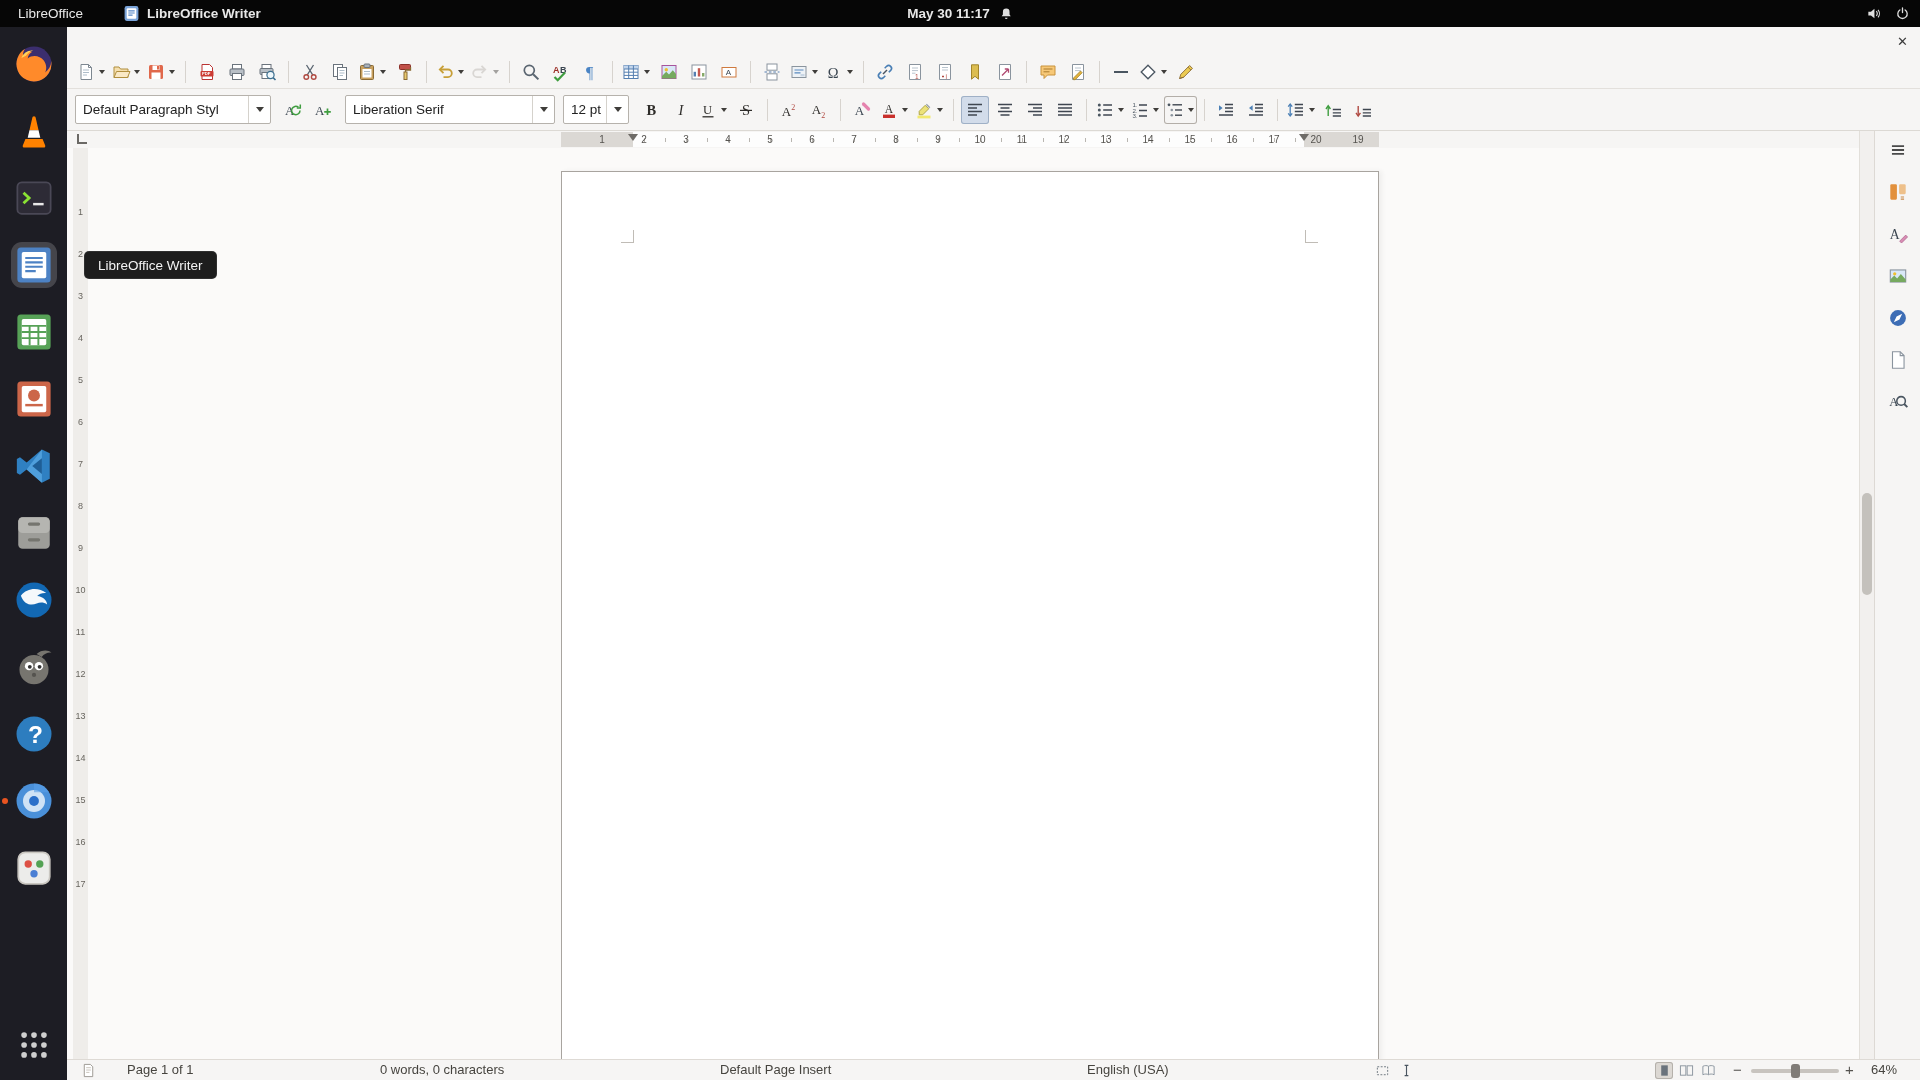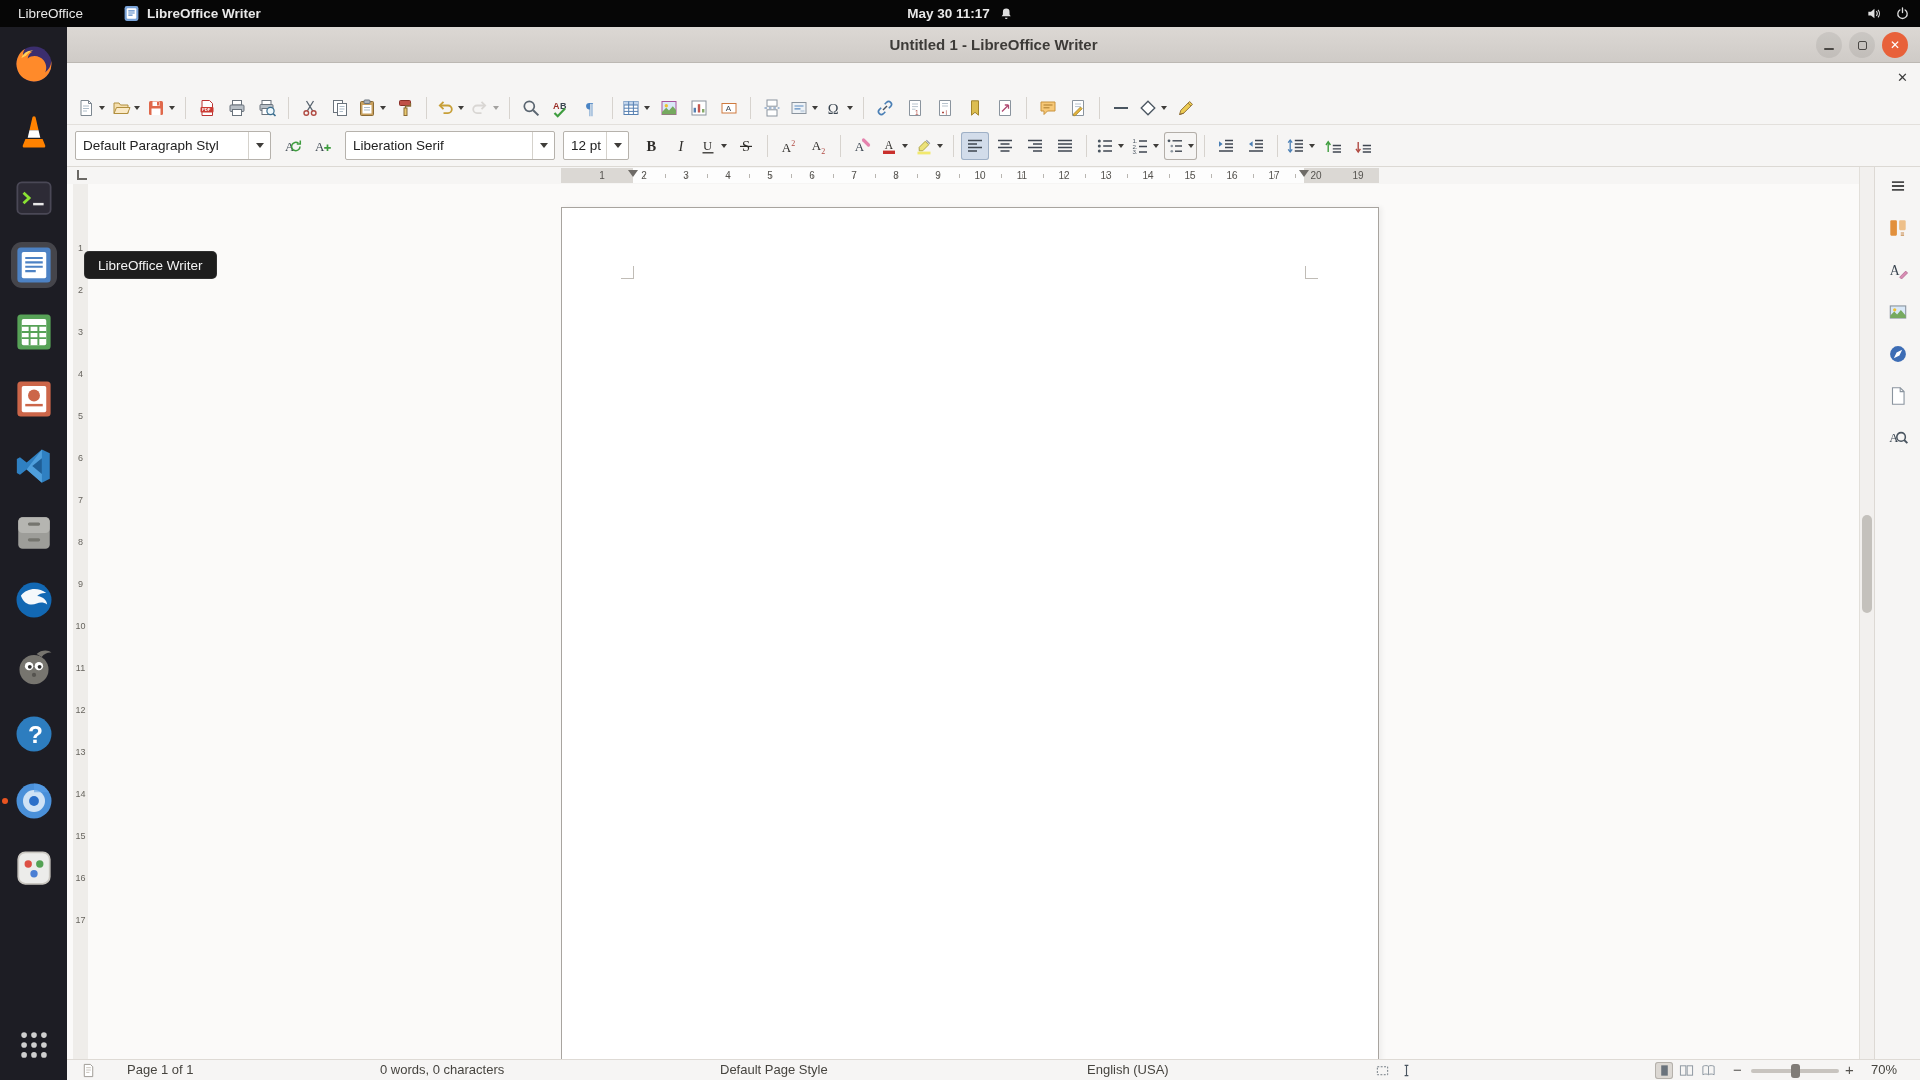--- a/index.html
+++ b/index.html
@@ -255,32 +255,20 @@
           <circle cx="5" cy="19" r="2"></circle>
           <circle cx="12" cy="19" r="2"></circle>
           <circle cx="19" cy="19" r="2"></circle>
         </g>
       </svg>
     </div>
   </div>
 <div class="dock-tooltip">LibreOffice Writer</div>
 
 <div class="window">
-  <div class="titlebar">
-    <div class="title">Untitled 1 - LibreOffice Writer</div>
-    <div class="winctl">
-      <div class="wbtn min">
-          <span class="glyph-min"></span>
-        </div>
-      <div class="wbtn max">
-          <span class="glyph-max"></span>
-        </div>
-      <div class="wbtn close"></div>
-    </div>
-  </div>
 
   <div class="menubar">
     <div class="doc-close"></div>
   </div>
 
   <div class="toolbar tb1" id="tb1">
       <div class="tbtn">
         <span class="ticon">
           <svg viewBox="0 0 20 20" width="20" height="20">
             <path d="M5 2.5h7.5l3 3v12H5z" fill="#fff" stroke="#7d8790"></path>
@@ -890,21 +878,21 @@
 
   <div class="statusbar">
     <span class="st-icon" id="st-doc" style="left:14px">
         <svg viewBox="0 0 16 16" width="15" height="15">
           <path d="M3.5 1.5h6.5l2.5 2.5v10.5H3.5z" fill="#fff" stroke="#9a9690"></path>
           <path d="M5.5 5h5M5.5 7.5h5M5.5 10h3.5" stroke="#c8c2ba"></path>
         </svg>
       </span>
     <span class="st pageinfo">Page 1 of 1</span>
     <span class="st words">0 words, 0 characters</span>
-    <span class="st pstyle">Default Page Style</span>
+    <span class="st pstyle">Default Page Insert</span>
     <span class="st lang">English (USA)</span>
     <span class="st-icon" id="st-sel" style="left:1308px">
         <svg viewBox="0 0 16 16" width="15" height="15">
           <rect x="2.5" y="4" width="11" height="8.5" fill="none" stroke="#6a737c" stroke-dasharray="2 1.6"></rect>
         </svg>
       </span>
     <span class="st-icon" id="st-ins" style="left:1332px">
         <svg viewBox="0 0 16 16" width="15" height="15">
           <path d="M6 2.5h4M6 13.5h4M8 2.5v11" stroke="#4a5560" stroke-width="1.2" fill="none"></path>
         </svg>
@@ -925,15 +913,15 @@
           <path d="M8 3.5C6.5 2.5 4 2.5 2 3.5v9c2-1 4.5-1 6 0 1.5-1 4-1 6 0v-9c-2-1-4.5-1-6 0z" fill="none" stroke="#8a949e"></path>
           <path d="M8 3.5v9" stroke="#8a949e"></path>
         </svg>
       </span>
     <span class="zoom-minus"></span>
     <div class="zoom-track">
       <div class="zoom-notch"></div>
       <div class="zoom-thumb"></div>
     </div>
     <span class="zoom-plus"></span>
-    <span class="st zoom">70%</span>
+    <span class="st zoom">64%</span>
   </div>
 </div>
 
 </body></html>

